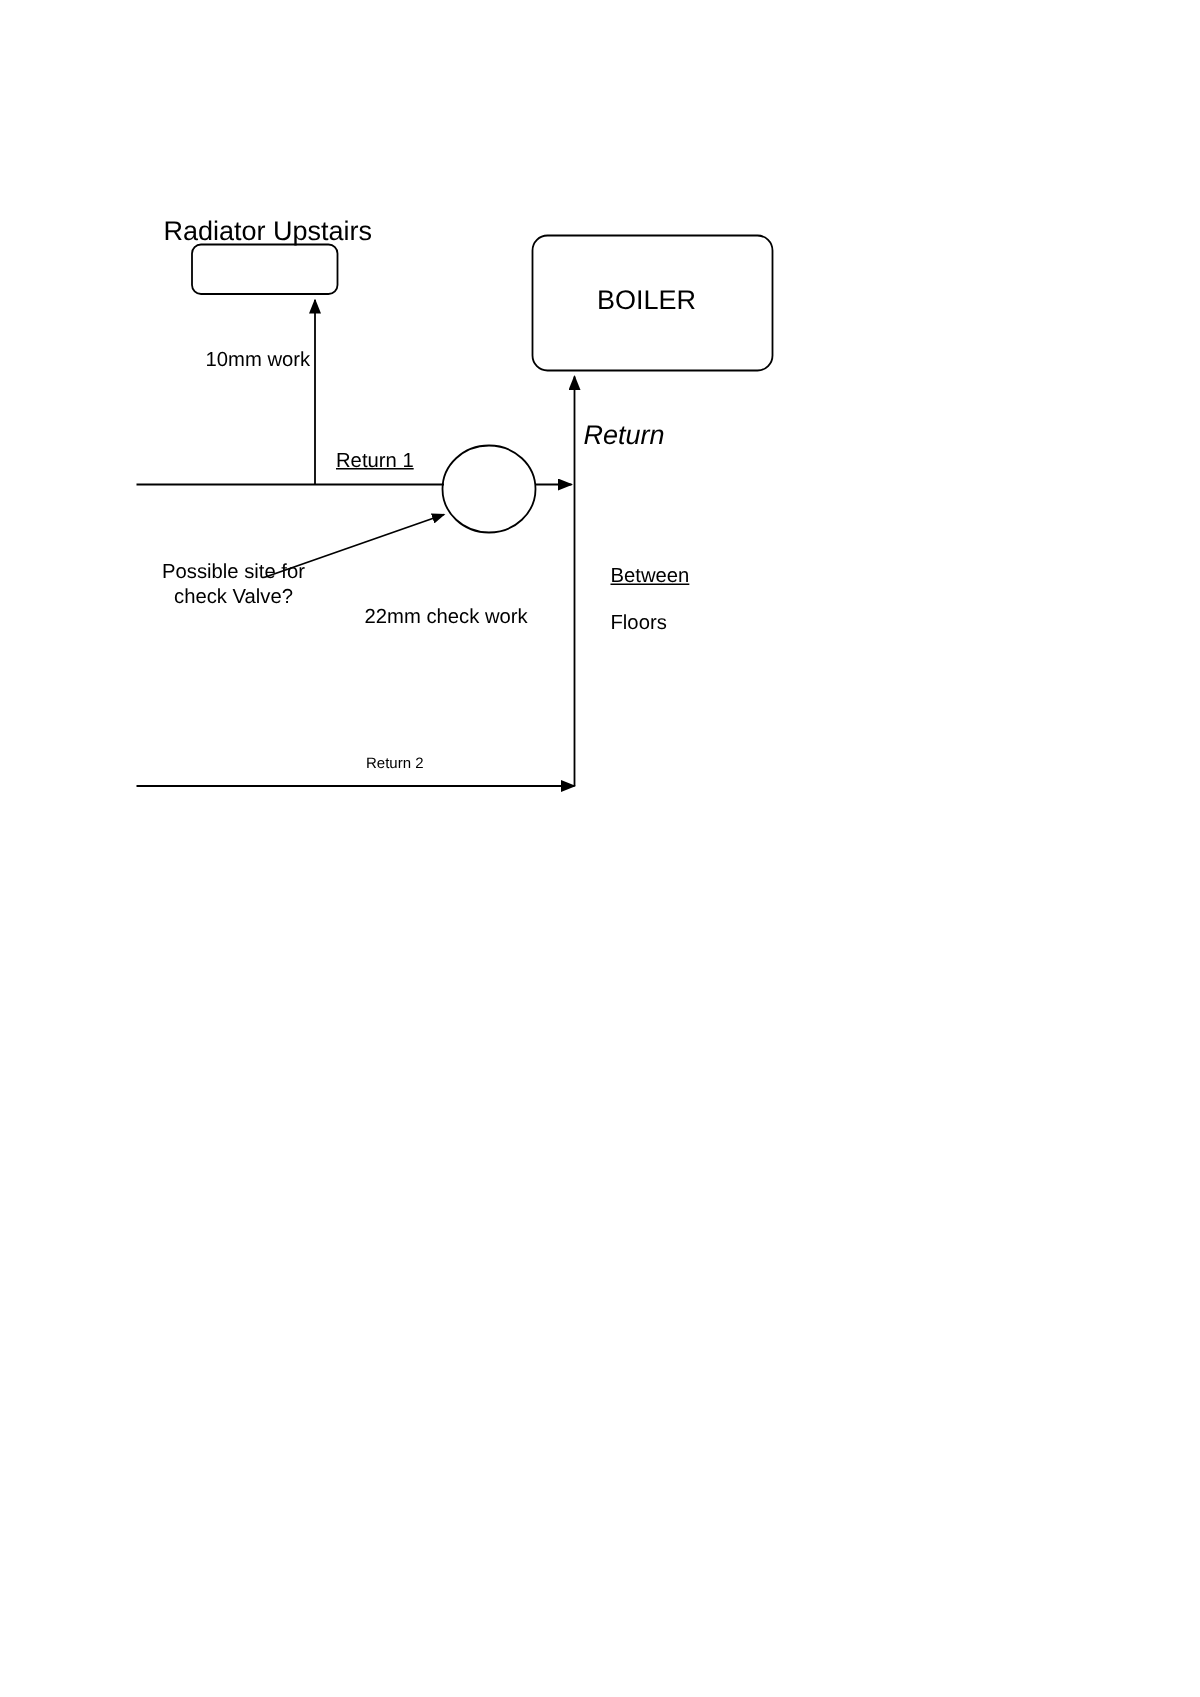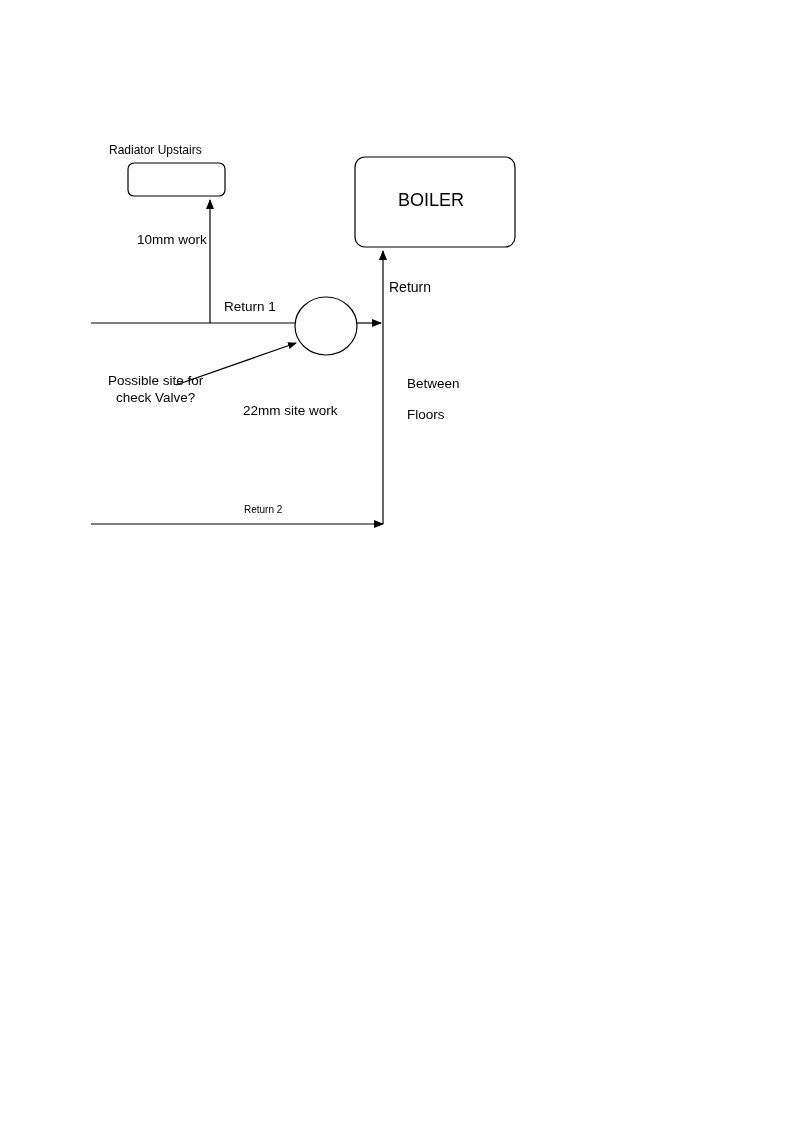--- a/index.html
+++ b/index.html
@@ -22,27 +22,27 @@
     width: 800px;
     height: 1131px;
   }
   .label {
     position: absolute;
     font-family: "Liberation Sans", sans-serif;
     color: #000000;
     white-space: pre;
     line-height: 1.25;
   }
-  .lbl-radiator   { left: 109px; top: 143px; font-size: 12px; }
+  .lbl-radiator   { left: 109px; top: 143px; font-size: 18px; }
   .lbl-boiler     { left: 398px; top: 189px; font-size: 18px; }
   .lbl-10mm       { left: 137px; top: 232px; font-size: 13.5px; }
-  .lbl-return1    { left: 224px; top: 299px; font-size: 13.5px; }
-  .lbl-return     { left: 389px; top: 279px; font-size: 14px; }
+  .lbl-return1    { left: 224px; top: 299px; font-size: 13.5px; text-decoration: underline; }
+  .lbl-return     { left: 389px; top: 279px; font-size: 18px; font-style: italic; }
   .lbl-possible   { left: 108px; top: 373px; font-size: 13.5px; text-align: center; }
-  .lbl-between    { left: 407px; top: 376px; font-size: 13.5px; }
+  .lbl-between    { left: 407px; top: 376px; font-size: 13.5px; text-decoration: underline; }
   .lbl-floors     { left: 407px; top: 407px; font-size: 13.5px; }
   .lbl-22mm       { left: 243px; top: 403px; font-size: 13.5px; }
   .lbl-return2    { left: 244px; top: 504px; font-size: 10px; }
 </style>
 </head>
 <body>
 
 <svg id="diagram-canvas" viewBox="0 0 800 1131" xmlns="http://www.w3.org/2000/svg">
   <defs>
     <marker id="arrow" markerWidth="10" markerHeight="8" refX="9" refY="4" orient="auto" markerUnits="userSpaceOnUse">
@@ -73,14 +73,14 @@
 
 <div class="label lbl-radiator" id="radiator-label">Radiator Upstairs</div>
 <div class="label lbl-boiler" id="boiler-label">BOILER</div>
 <div class="label lbl-10mm">10mm work</div>
 <div class="label lbl-return1">Return 1</div>
 <div class="label lbl-return">Return</div>
 <div class="label lbl-possible">Possible site for
 check Valve?</div>
 <div class="label lbl-between">Between</div>
 <div class="label lbl-floors">Floors</div>
-<div class="label lbl-22mm">22mm site work</div>
+<div class="label lbl-22mm">22mm check work</div>
 <div class="label lbl-return2">Return 2</div>
 
 </body></html>

